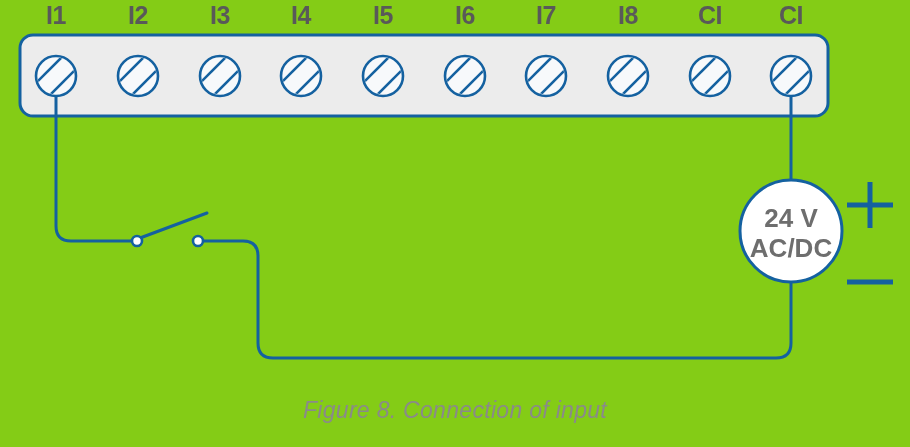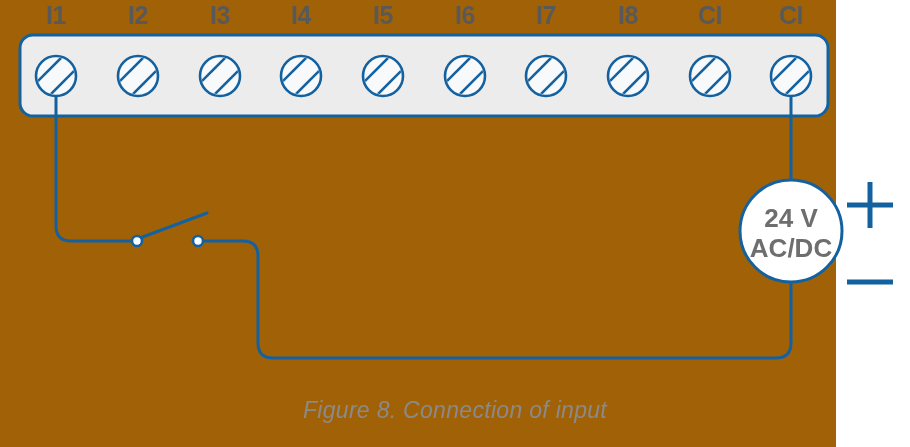--- a/index.html
+++ b/index.html
@@ -8,23 +8,23 @@
     background: #ffffff;
   }
   body {
     width: 910px;
     height: 447px;
     overflow: hidden;
     font-family: "Liberation Sans", sans-serif;
   }
   #figure-root {
     position: relative;
-    width: 836px;
+    width: 910px;
     height: 447px;
-    background: #a16207;
+    background: #84cc16;
   }
   #diagram-svg {
     position: absolute;
     left: 0;
     top: 0;
     width: 910px;
     height: 447px;
   }
   .terminal-label {
     font-family: "Liberation Sans", sans-serif;

